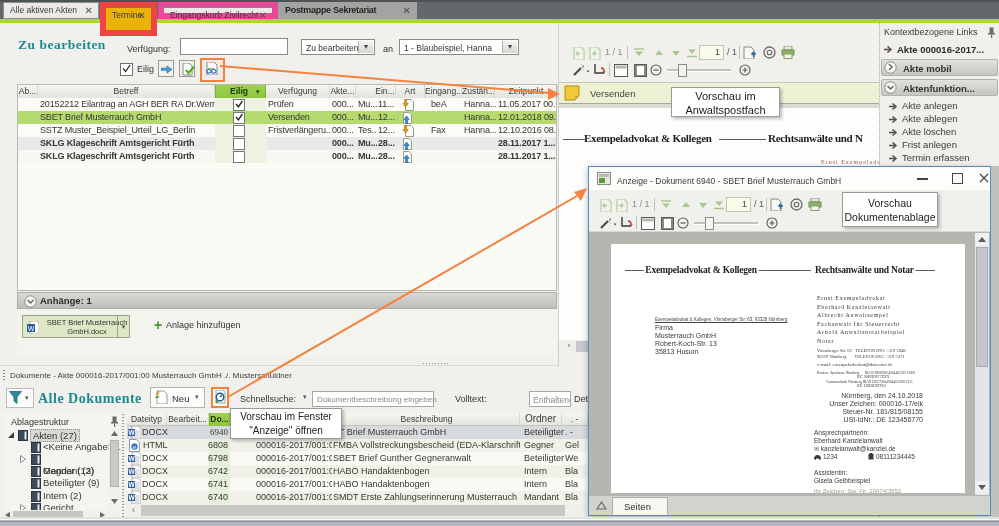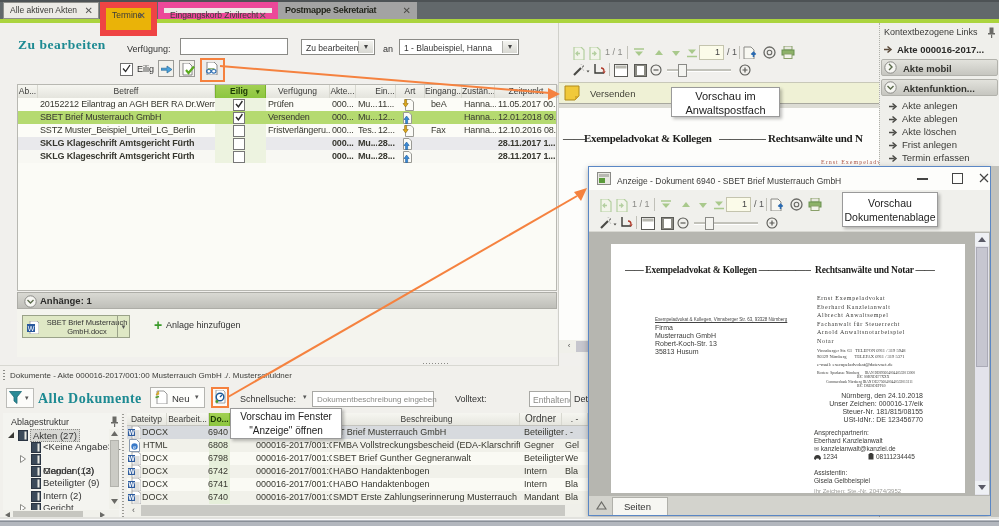--- a/index.html
+++ b/index.html
@@ -438,21 +438,21 @@
 <div class="ab chd" style="left:435px;top:0;width:26px;height:12px;font-size:8.5px;text-align:center;line-height:12px;">. -</div>
 </div>
 <div class="ab" style="left:127px;top:426px;width:461px;height:13px;background:#d7dade;font-size:9px;color:#37372f;">
 <svg class="ab" style="left:1px;top:0px;" width="13" height="13">
         <path d="M4 0h6l3 2.5V13H4z" fill="#fff" stroke="#999" stroke-width="0.8"></path>
         <path d="M5.5 5h6M5.5 7h6M5.5 9h6M5.5 11h6" stroke="#b0b0aa" stroke-width="0.8"></path>
         <rect x="0" y="3" width="7" height="7" fill="#2e5c9e"></rect>
         <text x="3.5" y="8.8" font-size="6.5" fill="#fff" text-anchor="middle" font-family="Liberation Sans" font-weight="bold">W</text>
       </svg>
 <div class="ab cell" style="left:15px;top:0;width:30px;line-height:13px;">DOCX</div>
-<div class="ab cell" style="left:60px;top:0;width:41px;line-height:13px;text-align:right;">6940</div>
+<div class="ab cell" style="left:60px;top:0;width:41px;line-height:13px;text-align:right;font-family:Liberation Serif, serif;">6940</div>
 <div class="ab cell" style="left:129px;top:0;width:76px;line-height:13px;"></div>
 <div class="ab cell" style="left:206px;top:0;width:187px;line-height:13px;">ET Brief Musterrauch GmbH</div>
 <div class="ab cell" style="left:397px;top:0;width:40px;line-height:13px;">Beteiligter</div>
 <div class="ab cell" style="left:438px;top:0;width:23px;line-height:13px;">. -</div>
 </div>
 <div class="ab" style="left:127px;top:439px;width:461px;height:13px;background:#f1f1ea;font-size:9px;color:#37372f;">
 <div class="ab" style="left:82px;top:0;width:21px;height:13px;background:#e6efda;"></div>
 <svg class="ab" style="left:2px;top:0px;" width="11" height="13">
         <path d="M0.5 0.5h7l3 3v9h-10z" fill="#fff" stroke="#8a9ab0" stroke-width="1"></path>
         <circle cx="5.5" cy="7.5" r="3.2" fill="#3a7ac8"></circle>

